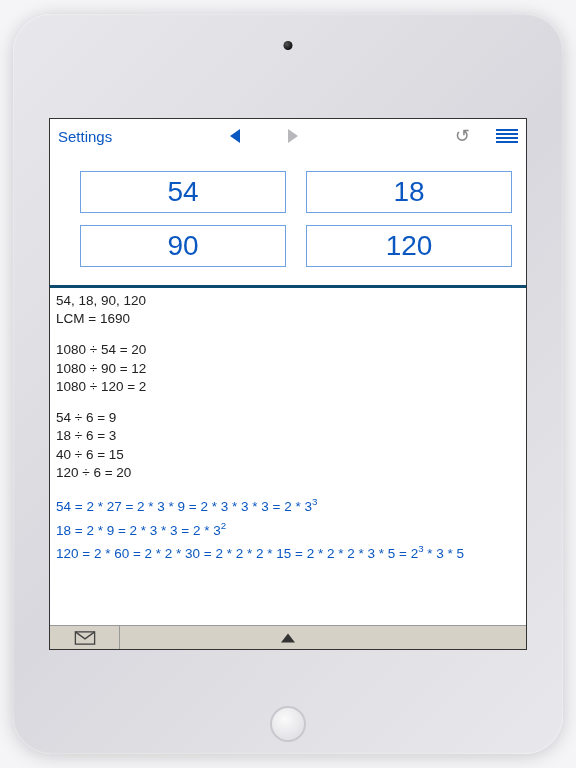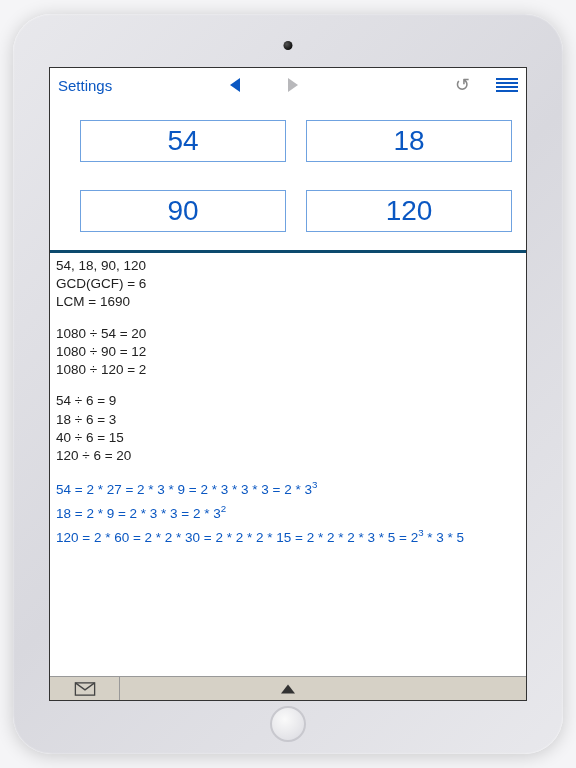--- a/index.html
+++ b/index.html
@@ -24,21 +24,21 @@
     transform: translateX(-50%);
   }
   .home-btn {
     position: absolute; bottom: 12px; left: 50%;
     width: 36px; height: 36px; border-radius: 50%;
     border: 2px solid #c8c8ce;
     background: radial-gradient(circle at 40% 35%, #fafafa 0%, #e0e0e5 80%);
     transform: translateX(-50%);
   }
   .screen {
-    width: 478px; height: 634px;
+    width: 478px; height: 532px;
     background: #fff;
     border: 1px solid #333;
     display: flex; flex-direction: column;
     overflow: hidden;
   }
   .toolbar {
     height: 34px;
     display: flex; align-items: center;
     padding: 0 8px;
     gap: 8px;
@@ -60,21 +60,21 @@
   .menu-icon {
     width: 22px; height: 14px; cursor: pointer;
     margin-left: 18px;
     display: flex; flex-direction: column; justify-content: space-between;
   }
   .menu-icon span { height: 2px; background: #0a57c2; }
   .inputs-area {
     padding: 18px 14px 18px 30px;
     display: grid;
     grid-template-columns: 1fr 1fr;
-    gap: 28px 20px;
+    gap: 12px 20px;
   }
   .num-input {
     border: 1px solid #6fa2e0;
     height: 42px;
     display: flex; align-items: center; justify-content: center;
     font-size: 28px; color: #0a57c2;
     cursor: text;
   }
   .results {
     border-top: 3px solid #0c4a6e;
@@ -138,21 +138,20 @@
     <div class="inputs-area">
       <div class="num-input">54</div>
       <div class="num-input">18</div>
       <div class="num-input">90</div>
       <div class="num-input">120</div>
     </div>
 
     <div class="results">
       <div class="block">
         <div>54, 18, 90, 120</div>
-        <div>GCD(GCF) = 6</div>
         <div>LCM = 1690</div>
       </div>
       <div class="block" id="lcm-div">
           <div>1080 ÷ 54 = 20</div>
           <div>1080 ÷ 90 = 12</div>
           <div>1080 ÷ 120 = 2</div>
         </div>
       <div class="block" id="gcd-div">
           <div>54 ÷ 6 = 9</div>
           <div>18 ÷ 6 = 3</div>

